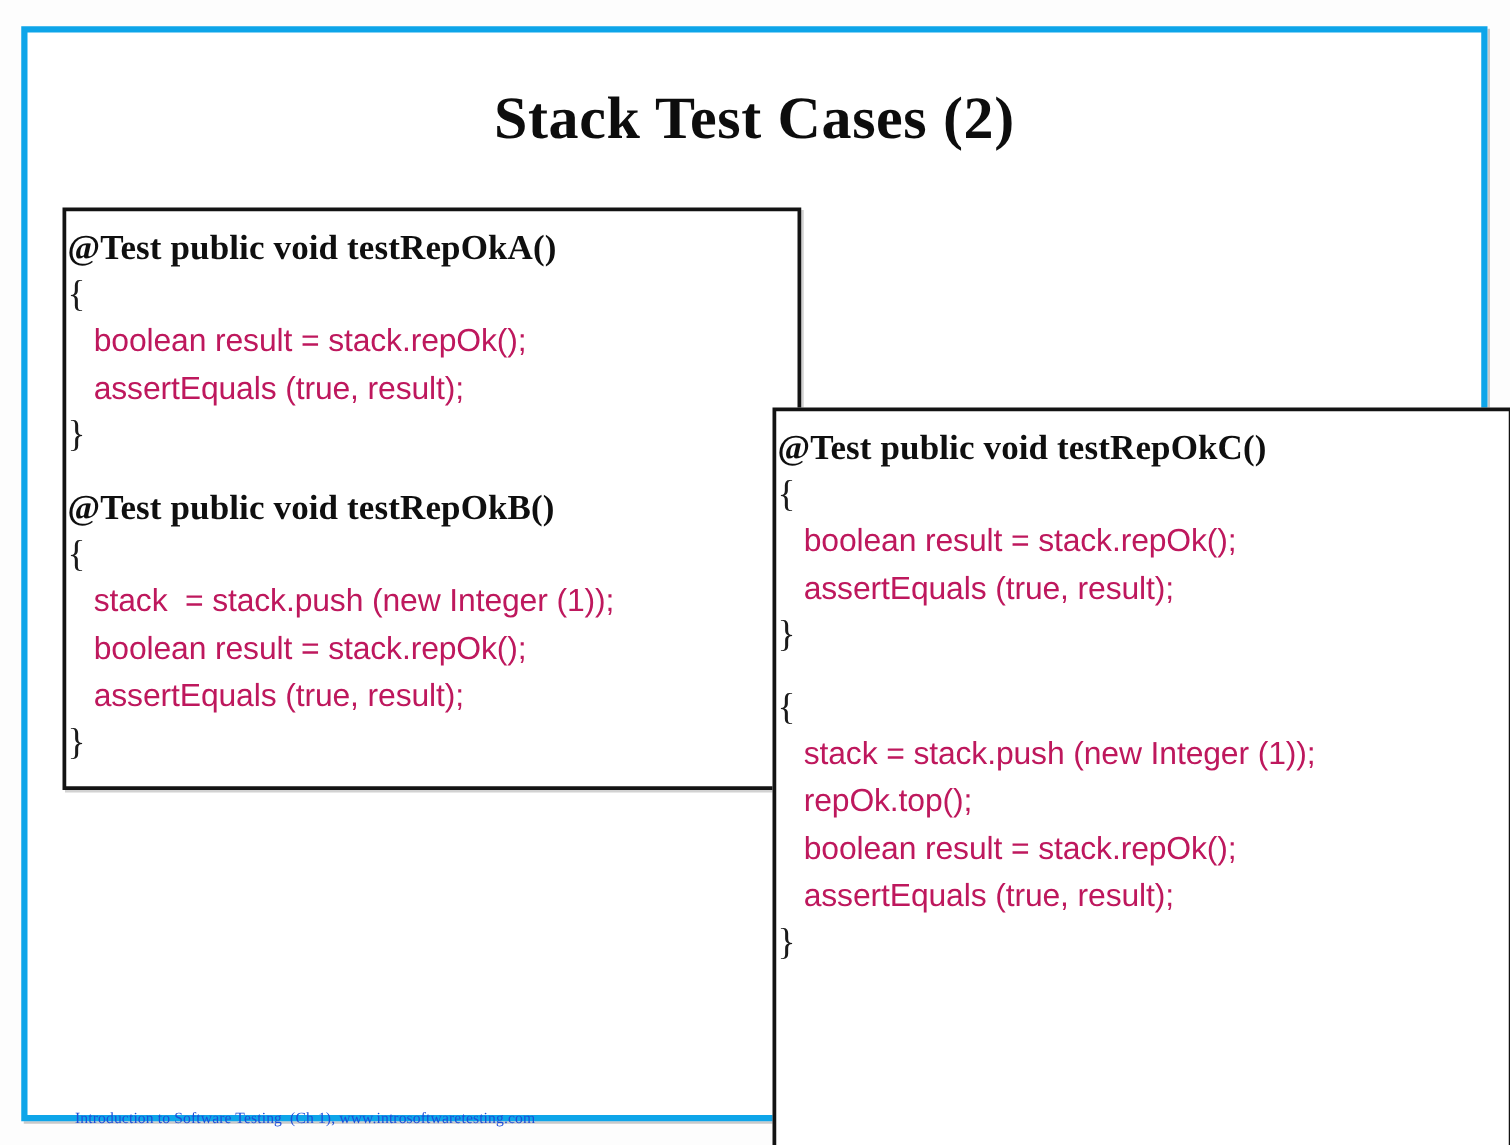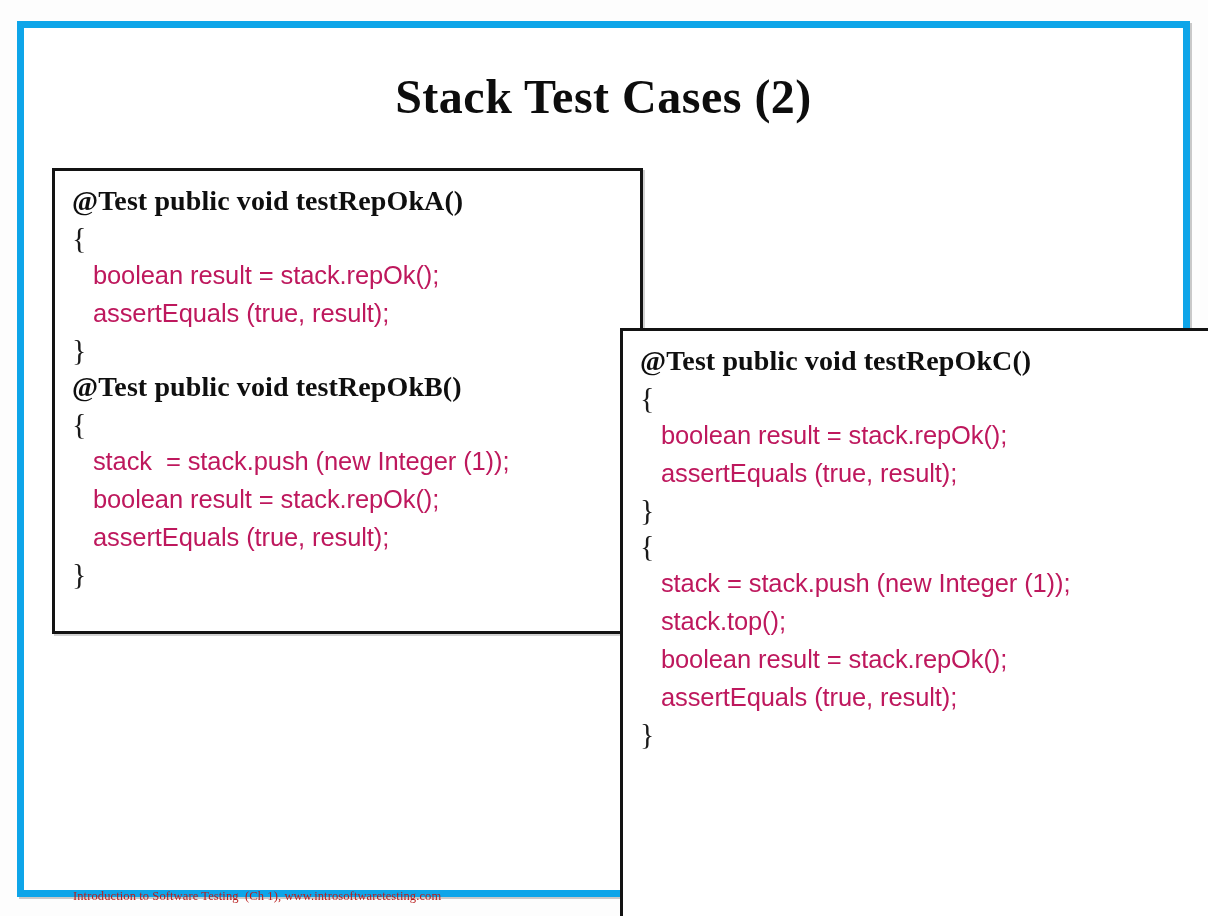--- a/index.html
+++ b/index.html
@@ -20,21 +20,21 @@
   }
 
   
   #slide-frame {
     position: absolute;
     left: 17px;
     top: 21px;
     width: 1173px;
     height: 876px;
     background: #ffffff;
-    border: 7px solid #0ea5e9;
+    border: 5px solid #0ea5e9;
     box-sizing: border-box;
     box-shadow: 2px 2px 0 0 #c9c9c9;
   }
 
   
   #slide-title {
     position: absolute;
     left: 0;
     top: 41px;
     width: 100%;
@@ -67,21 +67,21 @@
   #code-box-right {
     left: 596px;
     top: 300px;
     width: 592px;
     height: 708px;
     z-index: 2;
     box-shadow: 2px 2px 0 0 #d2d2d2;
   }
 
   .code-inner {
-    padding: 11px 0 0 17px;
+    padding: 11px 0 0 1px;
   }
 
   
   .code-line {
     font-family: "Liberation Sans", sans-serif;
     font-size: 25.5px;
     line-height: 38px;
     color: #be185d;
     white-space: pre;
     letter-spacing: -0.1px;
@@ -96,30 +96,31 @@
   }
 
   .code-line.brace {
     font-family: "Liberation Serif", serif;
     font-size: 30px;
     line-height: 36px;
     color: #1a1a1a;
   }
 
   .method-block + .method-block {
+    margin-top: 22px;
   }
 
   
   #slide-footer {
     position: absolute;
-    left: 49px;
+    left: 38px;
     top: 861px;
     font-family: "Liberation Serif", serif;
     font-size: 12.5px;
-    color: #b91c1c;
+    color: #1d4ed8;
     letter-spacing: 0.1px;
     white-space: pre;
     z-index: 1;
   }
 </style>
 </head>
 <body>
 
 <div id="slide-page">
 
@@ -157,21 +158,21 @@
           <div class="code-line sig">@Test public void testRepOkC()</div>
           <div class="code-line brace">{</div>
           <div class="code-line">   boolean result = stack.repOk();</div>
           <div class="code-line">   assertEquals (true, result);</div>
           <div class="code-line brace">}</div>
         </div>
 
         <div class="method-block">
           <div class="code-line brace">{</div>
           <div class="code-line">   stack = stack.push (new Integer (1));</div>
-          <div class="code-line">   stack.top();</div>
+          <div class="code-line">   repOk.top();</div>
           <div class="code-line">   boolean result = stack.repOk();</div>
           <div class="code-line">   assertEquals (true, result);</div>
           <div class="code-line brace">}</div>
         </div>
 
       </div>
     </div>
 
     <div id="slide-footer">Introduction to Software Testing  (Ch 1), www.introsoftwaretesting.com</div>
 

